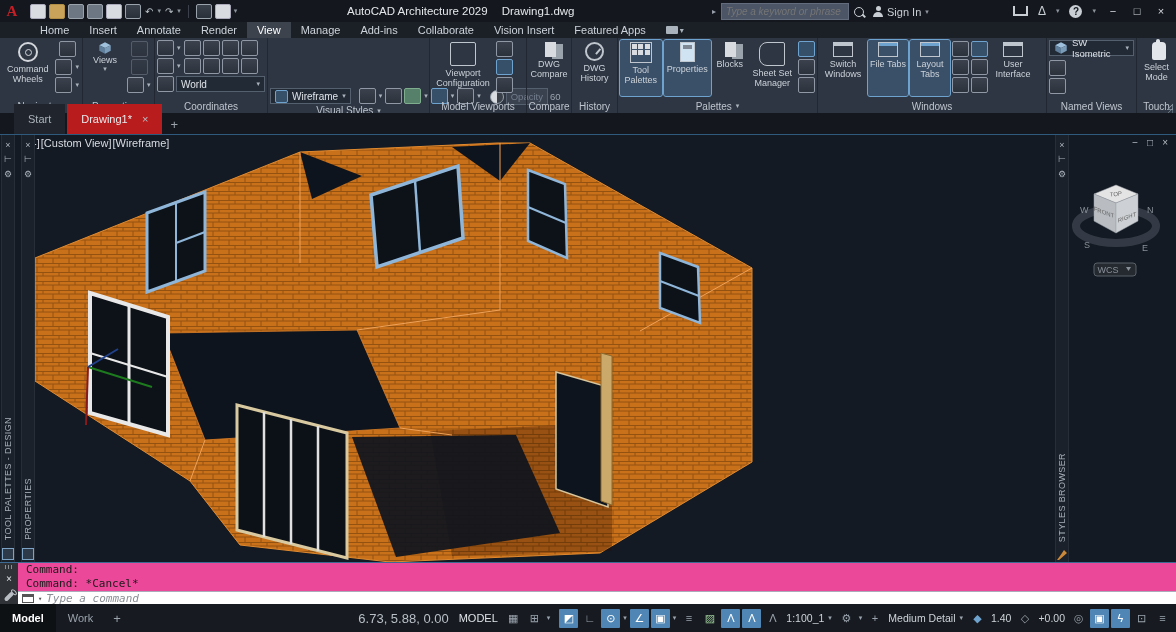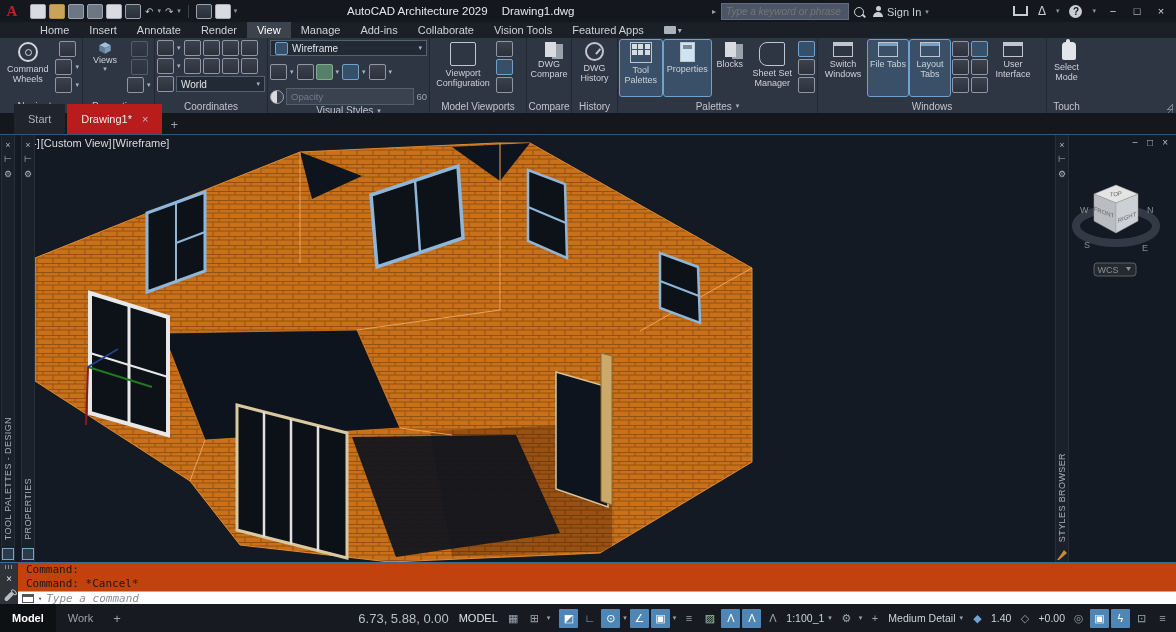--- a/index.html
+++ b/index.html
@@ -91,21 +91,21 @@
   #vp-winctl{position:absolute;right:8px;top:2px;z-index:6;display:flex;gap:9px;font-size:10px;color:#b8bec6;}
   #viewcube{position:absolute;right:14px;top:36px;z-index:4;}
   
   #cmd{position:absolute;left:0;top:562px;width:1176px;height:42px;display:flex;border-top:1px solid #3d6a94;box-sizing:border-box;font-family:"DejaVu Sans Mono",monospace;}
   #cmd-grip{width:18px;background:#2f3338;display:flex;flex-direction:column;align-items:center;padding-top:2px;gap:4px;}
   .gripdots{width:8px;height:4px;background:repeating-linear-gradient(90deg,#8a8f95 0 1.5px,transparent 1.5px 3px);}
   #cmd-grip .x{color:#d6dadf;font-size:10px;}
   .wrench{width:4px;height:11px;background:#b9bec4;border-radius:2px;transform:rotate(45deg);margin-top:3px;position:relative;}
   .wrench::after{content:"";position:absolute;top:-3px;left:-1.5px;width:7px;height:4px;border-radius:50%;border:1.5px solid #b9bec4;box-sizing:border-box;background:#2f3338;}
   #cmd-main{flex:1;display:flex;flex-direction:column;}
-  #cmd-hist{flex:1;background:#c2410c;color:#1a1a1a;font-size:11px;line-height:14px;padding:0 0 0 8px;}
+  #cmd-hist{flex:1;background:#ec4899;color:#1a1a1a;font-size:11px;line-height:14px;padding:0 0 0 8px;}
   #cmd-input{height:15px;background:#ffffff;border-top:1px solid #aab;display:flex;align-items:center;gap:4px;padding-left:4px;}
   .cmdwin{width:12px;height:9px;border:1px solid #555;box-sizing:border-box;}
   .cmdwin::after{content:"";display:block;height:2px;background:#555;}
   #cmd-input .dd{font-size:7px;color:#555;}
   #cmd-input .ph{font-size:11px;font-style:italic;color:#8a8f95;}
   
   #statusbar{position:absolute;left:0;top:604px;width:1176px;height:28px;background:#171b21;display:flex;align-items:center;font-size:11px;}
   .ltab{padding:0 12px;height:28px;display:flex;align-items:center;color:#9aa2ab;}
   .ltab.active{background:#0e1114;color:#ffffff;font-weight:bold;}
   .ltab-add{color:#9aa2ab;padding:0 8px;font-size:13px;}
@@ -170,21 +170,21 @@
 
   <div id="menubar">
     <div class="mtab">Home</div>
     <div class="mtab">Insert</div>
     <div class="mtab">Annotate</div>
     <div class="mtab">Render</div>
     <div class="mtab active">View</div>
     <div class="mtab">Manage</div>
     <div class="mtab">Add-ins</div>
     <div class="mtab">Collaborate</div>
-    <div class="mtab">Vision Tools</div>
+    <div class="mtab">Vision Insert</div>
     <div class="mtab">Featured Apps</div>
     <div class="mribbon-ctl">
       <span class="mribbon-box"></span>
       <span>▾</span>
     </div>
   </div>
 
   <div id="ribbon">
 
     <div class="panel" style="width:83px;">
@@ -267,21 +267,21 @@
           </div>
         </div>
       </div>
       <div class="plabel">
           <span>Coordinates</span>
           <span class="lnch" style="right:3px;">◿</span>
         </div>
     </div>
 
     <div class="panel" style="width:162px;">
-      <div class="pbody" style="flex-direction:column;gap:8px;">
+      <div class="pbody" style="flex-direction:row;gap:8px;margin-top:48px;">
         <div class="rdrop" style="width:100%;">
           <span class="mi b" style="width:11px;height:11px;"></span>
           <span>Wireframe</span>
           <span class="dd">▾</span>
         </div>
         <div class="irow">
           <span class="mi"></span>
             <span class="mi-dd">▾</span>
           <span class="mi"></span>
           <span class="mi g"></span>
@@ -412,20 +412,40 @@
           <span class="ricon ric-winicon"></span>
           <span>User Interface</span>
         </div>
       </div>
       <div class="plabel">
           <span>Windows</span>
           <span class="lnch" style="right:3px;">◿</span>
         </div>
     </div>
 
+    <div class="panel" style="width:90px;">
+      <div class="pbody" style="flex-direction:column;gap:3px;">
+        <div class="rdrop" style="width:100%;">
+          <svg class="cube" width="11" height="11" viewBox="0 0 22 22">
+            <polygon points="11,2 20,6.5 11,11 2,6.5" fill="#9fc1dd"></polygon>
+            <polygon points="2,6.5 11,11 11,20 2,15.5" fill="#5f7f9c"></polygon>
+            <polygon points="20,6.5 11,11 11,20 20,15.5" fill="#7b9cb9"></polygon>
+          </svg>
+          <span style="font-size:9.5px;">SW Isometric</span>
+          <span class="dd">▾</span>
+        </div>
+        <div class="icol" style="align-items:flex-start;">
+          <span class="mi"></span>
+          <span class="mi"></span>
+        </div>
+      </div>
+      <div class="plabel">
+          <span>Named Views</span>
+        </div>
+    </div>
 
     <div class="panel" style="width:39px;border-right:none;">
       <div class="pbody">
         <div class="rbtn" style="width:36px;">
           <span class="ricon ric-hand"></span>
           <span>Select Mode</span>
         </div>
       </div>
       <div class="plabel">
           <span>Touch</span>

